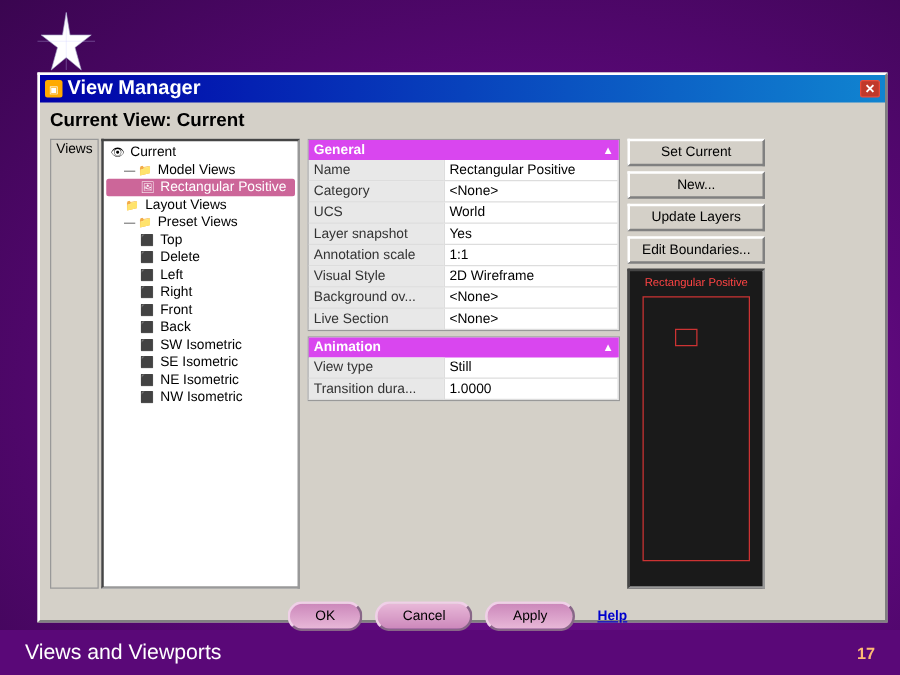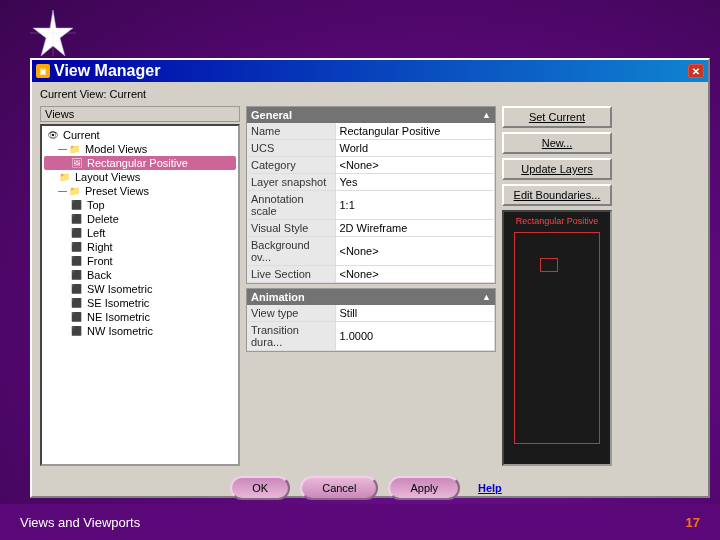--- a/index.html
+++ b/index.html
@@ -91,37 +91,38 @@
 
     
     .dialog-body {
       padding: 6px 8px;
       display: flex;
       flex-direction: column;
       gap: 4px;
     }
 
     .current-view-label {
-      font-size: 11px;
+      font-size: 15px;
       color: #000;
       margin-bottom: 2px;
+      font-weight: bold;
     }
 
     
     .content-area {
       display: flex;
       gap: 6px;
       height: 360px;
     }
 
     
     .views-panel {
       width: 200px;
       display: flex;
-      flex-direction: column;
+      flex-direction: row;
       gap: 2px;
     }
 
     .views-group-label {
       font-size: 11px;
       color: #000;
       border: 1px solid #999;
       padding: 1px 4px;
       background: #d4d0c8;
     }
@@ -173,21 +174,21 @@
       flex-direction: column;
       gap: 4px;
     }
 
     .prop-section {
       border: 1px solid #999;
       background: white;
     }
 
     .prop-header {
-      background: #737373;
+      background: #d946ef;
       color: white;
       padding: 2px 4px;
       font-weight: bold;
       font-size: 11px;
       display: flex;
       align-items: center;
       justify-content: space-between;
     }
     .prop-header-arrow {
       font-size: 9px;
@@ -199,21 +200,21 @@
     }
     .prop-table tr {
       border-bottom: 1px solid #ddd;
     }
     .prop-table td {
       padding: 2px 4px;
       border-right: 1px solid #ddd;
       font-size: 11px;
     }
     .prop-table td:first-child {
-      width: 88px;
+      width: 108px;
       background: #e8e8e8;
       color: #333;
     }
     .prop-table td:last-child {
       color: #000;
     }
 
     
     .buttons-panel {
       display: flex;
@@ -227,21 +228,20 @@
       border: 2px solid;
       border-top-color: #ffffff;
       border-left-color: #ffffff;
       border-right-color: #808080;
       border-bottom-color: #808080;
       padding: 3px 8px;
       font-size: 11px;
       cursor: pointer;
       text-align: center;
       white-space: nowrap;
-      text-decoration: underline;
     }
 
     
     .preview-box {
       background: #1a1a1a;
       border: 2px inset #999;
       flex: 1;
       min-height: 80px;
       position: relative;
       overflow: hidden;
@@ -317,24 +317,24 @@
       right: 0;
       height: 36px;
       background: #5a0878;
       display: flex;
       align-items: center;
       justify-content: space-between;
       padding: 0 20px;
     }
     .bottom-bar-text {
       color: white;
-      font-size: 13px;
+      font-size: 17px;
     }
     .bottom-bar-num {
-      color: #f97316;
+      color: #fdba74;
       font-size: 13px;
       font-weight: bold;
     }
   </style>
 </head>
 <body>
 
 <div class="bg"></div>
 
 <div class="star-icon">
@@ -457,26 +457,26 @@
             <span>General</span>
             <span class="prop-header-arrow">▲</span>
           </div>
           <table class="prop-table">
             <tbody>
                 <tr>
               <td>Name</td>
               <td>Rectangular Positive</td>
             </tr>
             <tr>
+              <td>Category</td>
+              <td>&lt;None&gt;</td>
+            </tr>
+            <tr>
               <td>UCS</td>
               <td>World</td>
-            </tr>
-            <tr>
-              <td>Category</td>
-              <td>&lt;None&gt;</td>
             </tr>
             <tr>
               <td>Layer snapshot</td>
               <td>Yes</td>
             </tr>
             <tr>
               <td>Annotation scale</td>
               <td>1:1</td>
             </tr>
             <tr>

